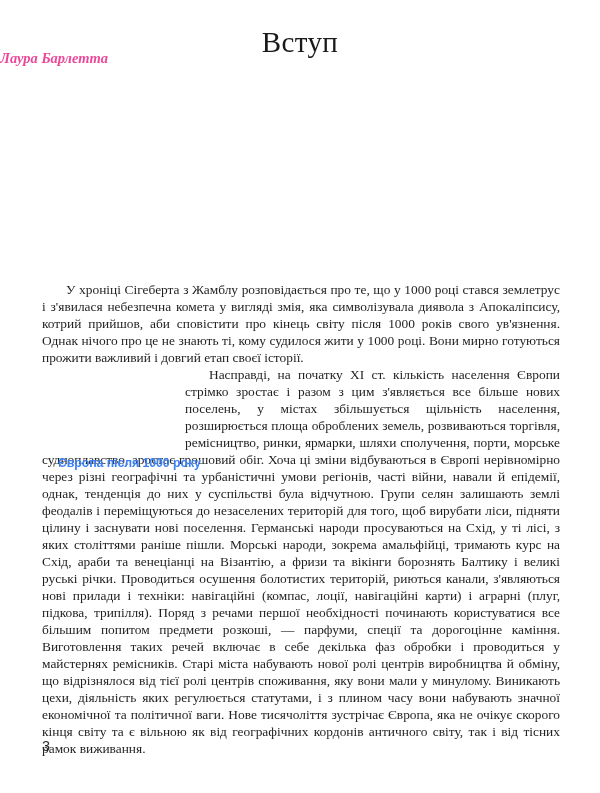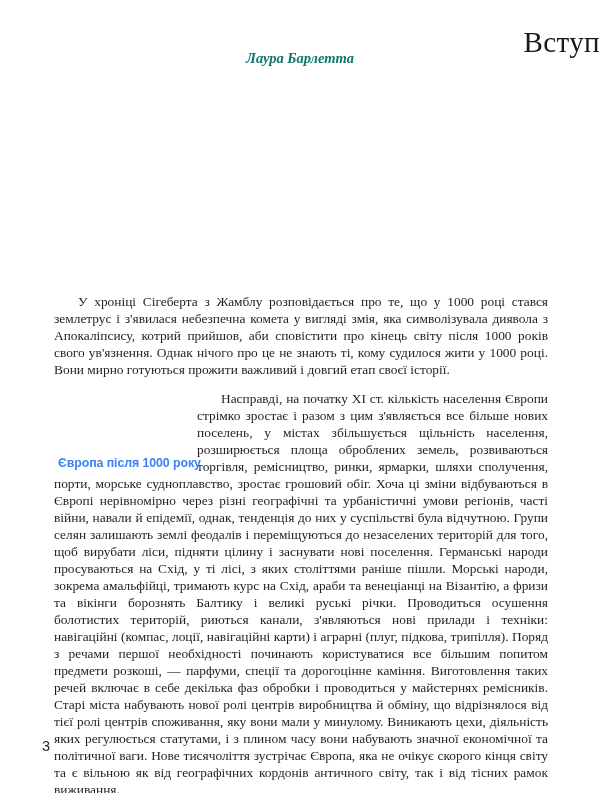--- a/index.html
+++ b/index.html
@@ -24,59 +24,58 @@
     height: 793px;
     background: #ffffff;
   }
 
   
   .chapter-title {
     position: absolute;
     left: 0;
     top: 8px;
     width: 600px;
-    text-align: right;
+    text-align: center;
     font-family: "Liberation Serif", "DejaVu Serif", serif;
     font-size: 29px;
     font-weight: 400;
     letter-spacing: 0.4px;
     color: #1a1a1a;
     line-height: 1.1;
   }
 
   .chapter-author {
     position: absolute;
     left: 0;
     top: 50px;
     width: 600px;
-    text-align: center;
     font-family: "Liberation Serif", "DejaVu Serif", serif;
     font-size: 14.5px;
     font-style: italic;
     font-weight: 700;
-    color: #0f766e;
+    color: #ec4899;
     line-height: 1.2;
   }
 
   
   .body-column {
     position: absolute;
     left: 42px;
     top: 281px;
     width: 518px;
     font-size: 13.4px;
     line-height: 17.0px;
     text-align: justify;
     text-justify: inter-word;
     color: #1f1f1f;
     hyphens: manual;
   }
 
   .body-column p {
-    margin: 12px;
+    margin: 0;
     text-indent: 24px;
     text-align: justify;
   }
 
   
   .note-float {
     float: left;
     width: 143px;
     height: 51px;
     

